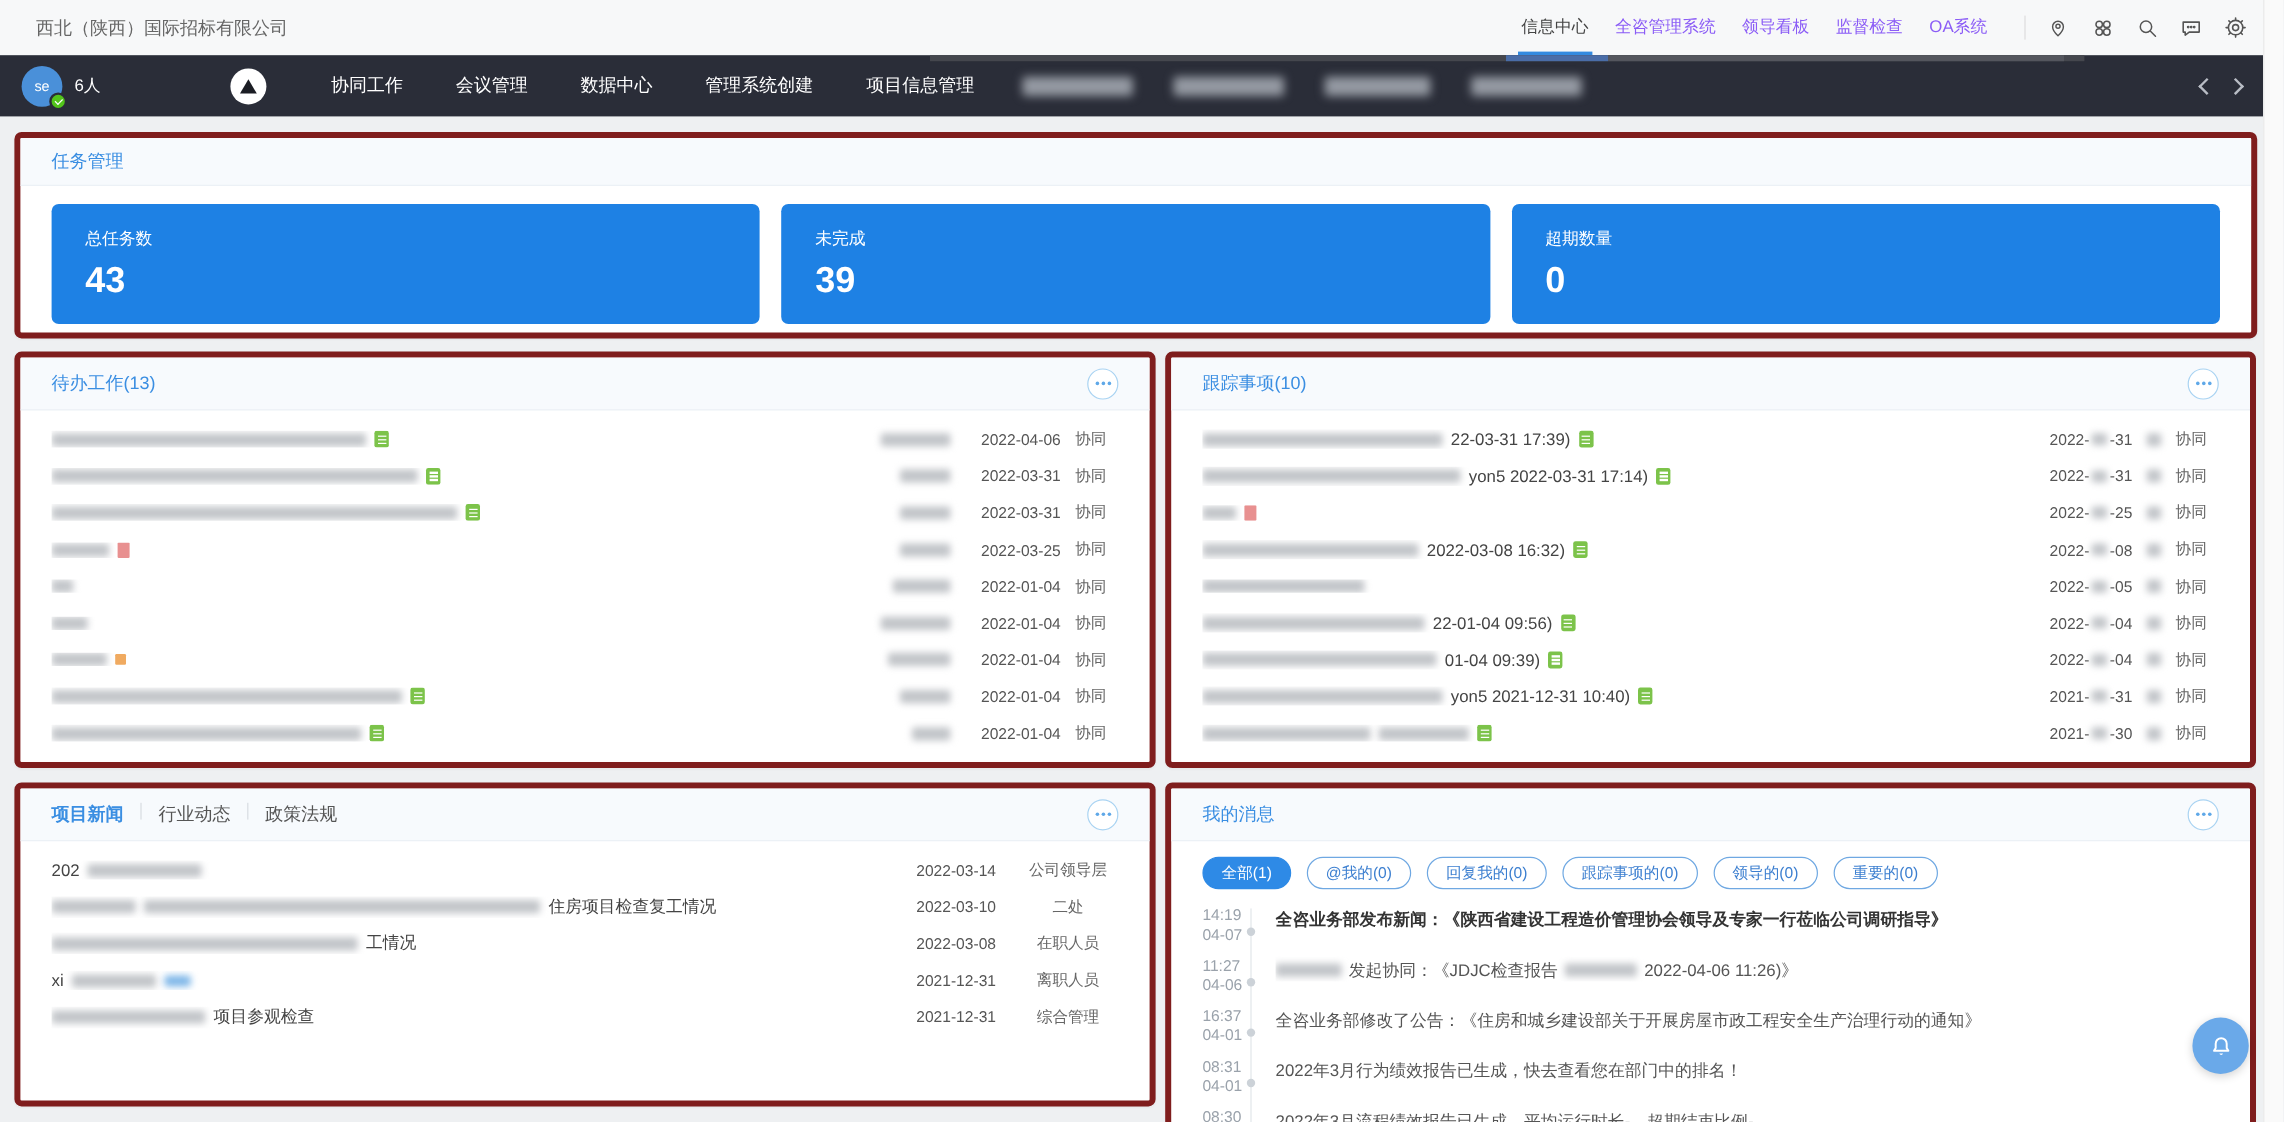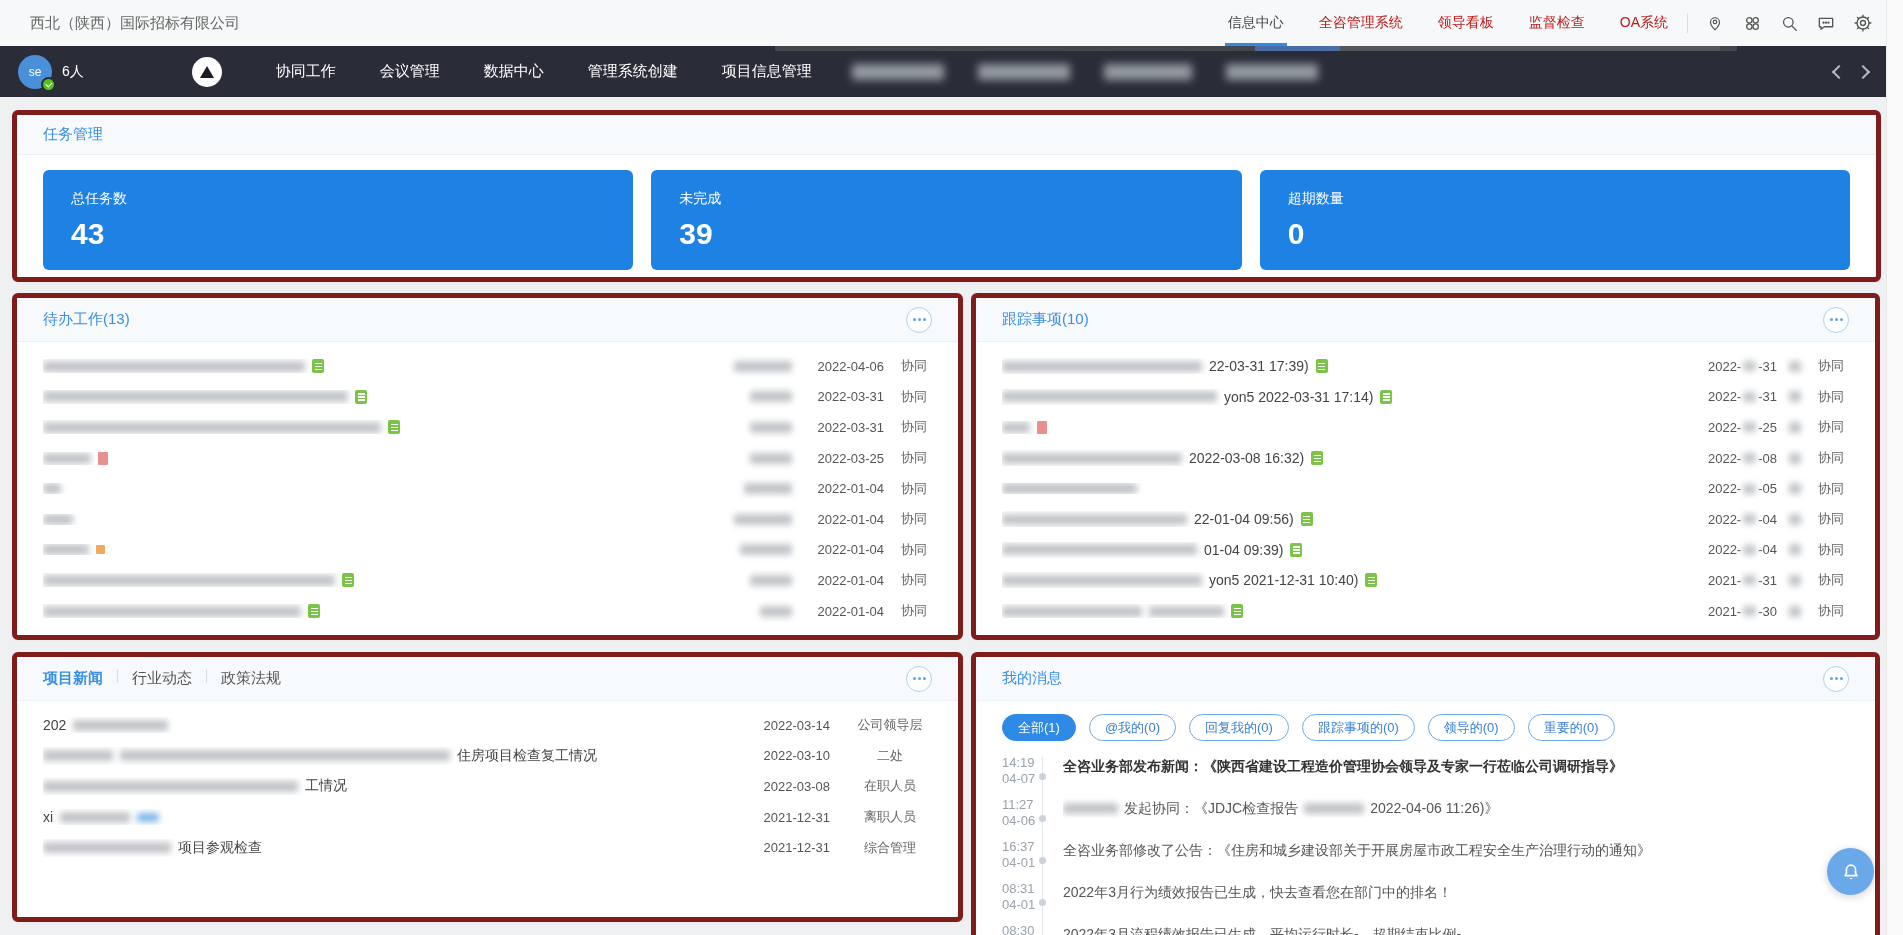--- a/index.html
+++ b/index.html
@@ -3,22 +3,22 @@
 <meta charset="utf-8">
 <style>
   html,body{margin:0;padding:0;}
   body{width:1903px;height:935px;position:relative;overflow:hidden;background:#eef0f2;
        font-family:"Liberation Sans","DejaVu Sans",sans-serif;}
   
   .topbar{position:absolute;top:0;left:0;width:1903px;height:46px;background:#f7f8f9;
           display:flex;align-items:center;justify-content:space-between;box-sizing:border-box;padding:0 30px 0 30px;}
   .company{font-size:15px;color:#666;}
   .top-right{display:flex;align-items:center;height:100%;gap:17px;}
-  .top-menu{display:flex;align-items:center;height:100%;gap:35px;margin-right:2px;}
-  .top-menu-item{font-size:14px;color:#b91c1c;height:100%;display:flex;align-items:center;position:relative;cursor:pointer;white-space:nowrap;}
+  .top-menu{display:flex;align-items:center;height:100%;gap:22px;margin-right:14px;}
+  .top-menu-item{font-size:14px;color:#8b5cf6;height:100%;display:flex;align-items:center;position:relative;cursor:pointer;white-space:nowrap;}
   .top-menu-item.active{color:#444;}
   .top-menu-item.active:after{content:"";position:absolute;left:-3px;right:-3px;bottom:0;height:3px;background:#338ae0;}
   .top-divider{width:1px;height:20px;background:#dcdcdc;}
   .ticon{width:20px;height:20px;display:flex;align-items:center;justify-content:center;cursor:pointer;}
   .ticon svg{stroke:#555;fill:none;stroke-width:1.6;stroke-linecap:round;stroke-linejoin:round;}
   
   .navbar{position:absolute;top:46px;left:0;width:1886px;height:51px;background:#2a2d38;
           display:flex;align-items:center;box-sizing:border-box;padding-left:18px;}
   .avatar{width:34px;height:34px;border-radius:50%;background:#4a90d9;color:#fff;font-size:12px;
           display:flex;align-items:center;justify-content:center;position:relative;flex-shrink:0;}
@@ -65,21 +65,21 @@
   .redact.blue{background:#7db6e8;height:9px;}
   .badge-doc{width:12px;height:14px;background:#7cc34a;border-radius:2px;position:relative;flex-shrink:0;}
   .badge-doc:before{content:"";position:absolute;left:2.5px;right:2.5px;top:3.5px;height:1.5px;background:#fff;
          box-shadow:0 3px 0 #fff,0 6px 0 #fff;}
   .badge-red{width:10px;height:13px;background:#e89090;border-radius:1px;flex-shrink:0;}
   .badge-orange{width:9px;height:9px;background:#f0aa60;border-radius:1px;flex-shrink:0;}
   .ldate{width:80px;text-align:right;margin-left:12px;color:#555;flex-shrink:0;white-space:nowrap;}
   .trk-date{display:inline-flex;align-items:center;justify-content:flex-end;gap:2px;width:86px;margin-left:10px;color:#555;flex-shrink:0;}
   .trk-date .redact{width:13px;height:10px;}
   .name-redact{margin-left:12px;}
-  .ltag{width:36px;text-align:center;margin-left:12px;color:#666;flex-shrink:0;}
+  .ltag{width:36px;text-align:left;margin-left:12px;color:#666;flex-shrink:0;}
   .lcat{width:84px;text-align:center;margin-left:18px;color:#666;flex-shrink:0;white-space:nowrap;}
   
   .news-tabs{display:flex;align-items:flex-start;gap:0;}
   .news-tab{font-size:15px;color:#555;cursor:pointer;padding:0 14px;white-space:nowrap;}
   .news-tab:first-child{padding-left:0;}
   .news-tab.active{color:#3a8ee2;font-weight:bold;}
   .tab-sep{width:1px;height:14px;background:#d8dde2;}
   
   .pill-row{padding:13px 26px 4px 26px;display:flex;flex-wrap:nowrap;gap:13px;}
   .pill{height:27px;border-radius:14px;border:1px solid #6fa8e2;color:#3c7fd0;font-size:13px;

